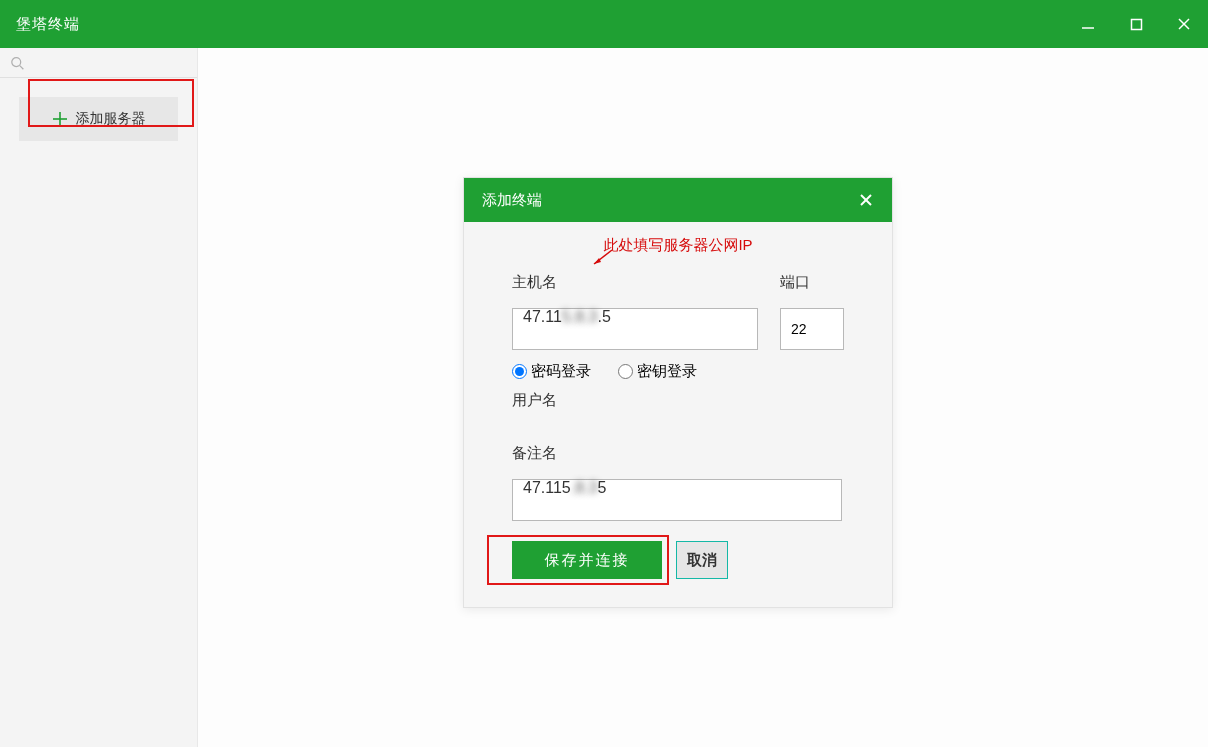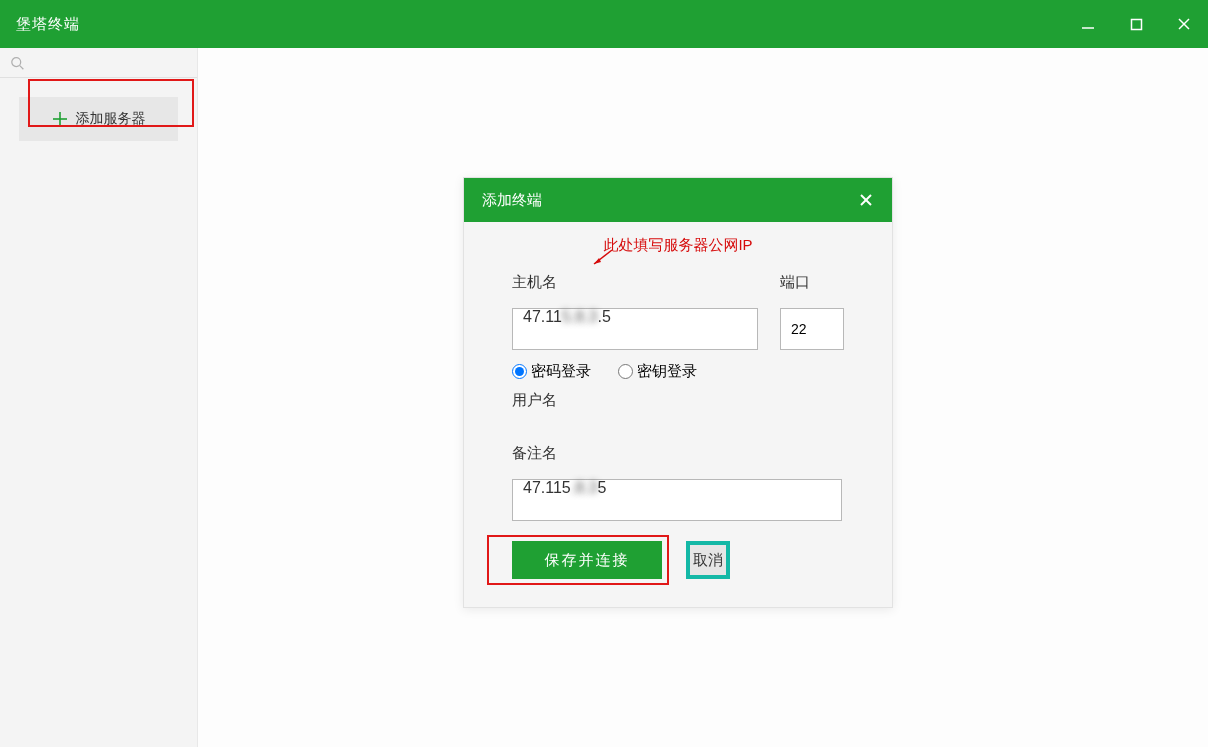--- a/index.html
+++ b/index.html
@@ -183,41 +183,42 @@
       align-items: center;
       gap: 4px;
       cursor: pointer;
     }
     .radio-item input { width: 15px; height: 15px; }
     .full-input { width: 330px; }
     .spacer { height: 24px; }
     .modal-footer {
       display: flex;
       align-items: flex-end;
-      gap: 24px;
+      gap: 14px;
       margin-top: 20px;
     }
     .btn-primary {
       background: #1fa033;
       color: #fff;
       border: none;
       height: 38px;
       width: 150px;
       font-size: 15px;
       cursor: pointer;
       letter-spacing: 2px;
     }
     .btn-secondary {
       background: #e6e6e6;
       color: #333;
-      border: 4px solid #14b8a6;
+      border: 1px solid #14b8a6;
       height: 38px;
-      width: 44px;
-      font-size: 15px;
-      cursor: pointer;
+      width: 52px;
+      font-size: 15px;
+      cursor: pointer;
+      font-weight: bold;
     }
     .footer-highlight {
       position: absolute;
       border: 2px solid #e11818;
       pointer-events: none;
     }
     .arrow-annot {
       position: absolute;
       left: 590px;
       top: 248px;

